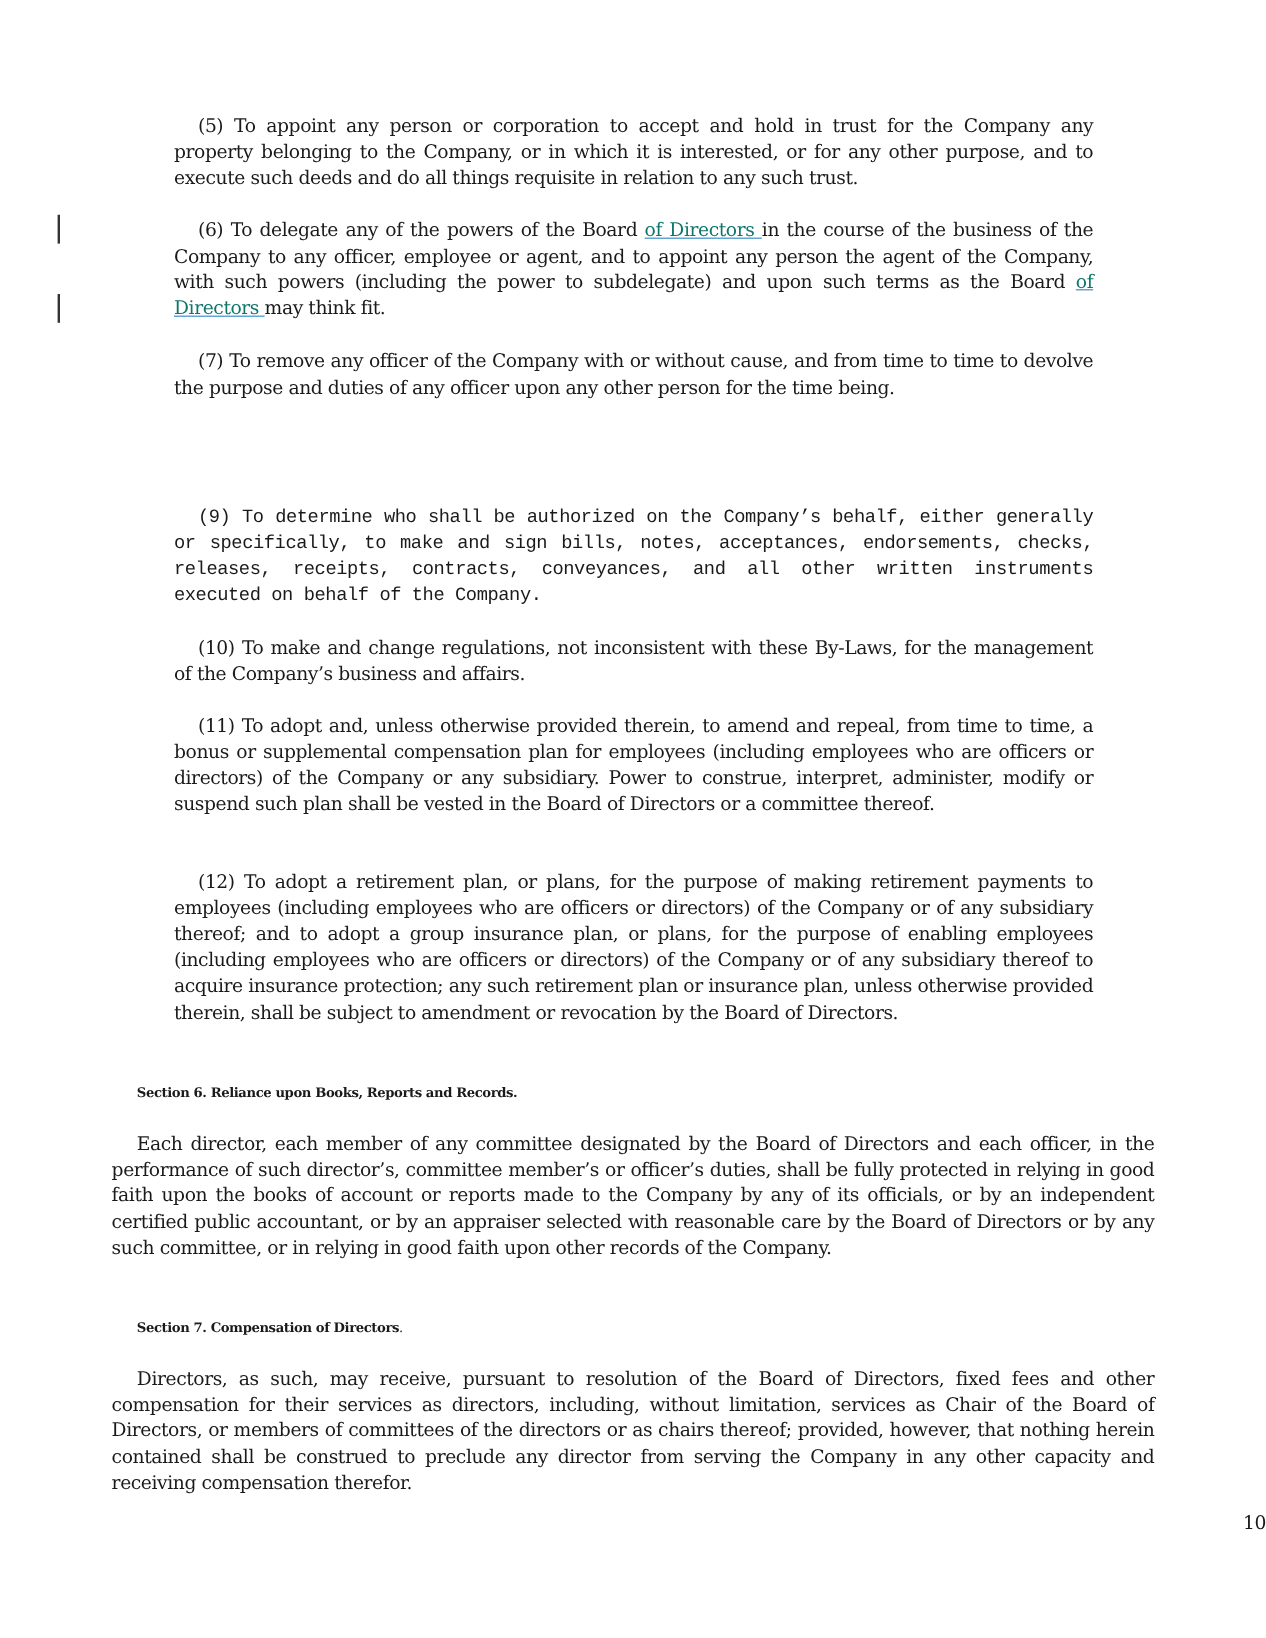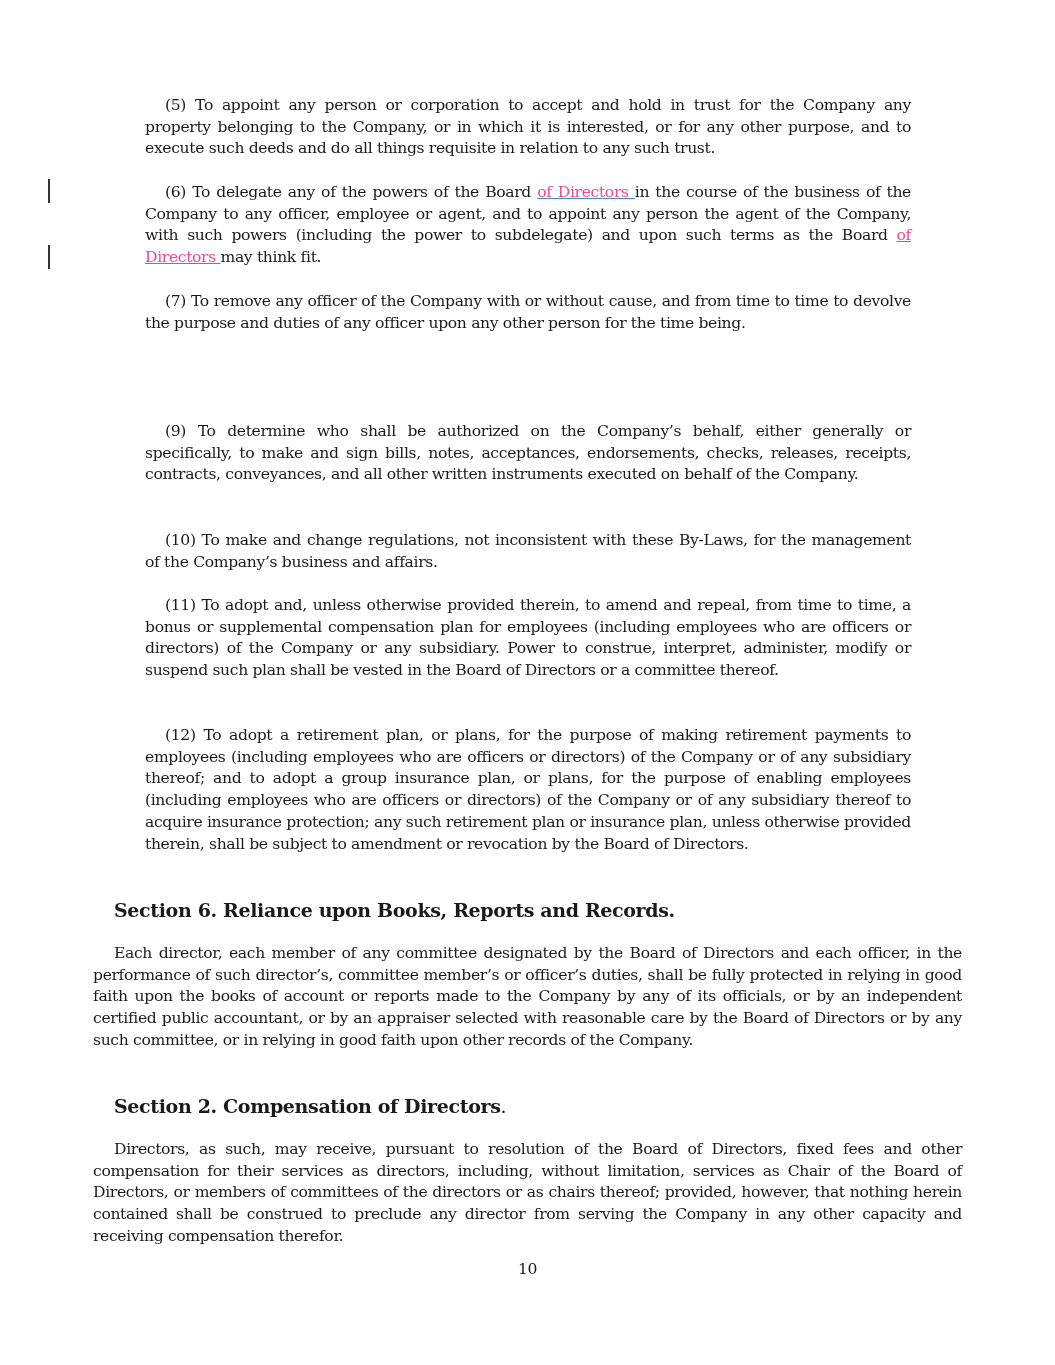--- a/index.html
+++ b/index.html
@@ -10,55 +10,55 @@
     font-size: 15.6px; line-height: 21.7px; color: #1a1a1a;
     letter-spacing: -0.35px;
   }
   .para {
     position: absolute; text-align: justify; margin: 0;
   }
   .indented { left: 145px; width: 766px; text-indent: 20px; }
   .wide { left: 93px; width: 869px; text-indent: 21px; }
   .heading {
     position: absolute; left: 114px; font-weight: bold; margin: 0;
-    font-size: 19px;
+    font-size: 11px;
   }
-  .link { color: #ec4899; text-decoration: underline; text-decoration-color: #3d8fc9; }
+  .link { color: #0f766e; text-decoration: underline; text-decoration-color: #3d8fc9; }
   .change-bar {
     position: absolute; left: 48px; width: 1.5px; height: 24px; background: #333;
   }
   .page-number {
-    position: absolute; left: 0; width: 1055px; top: 1259px; text-align: center;
+    position: absolute; left: 0; width: 1055px; top: 1259px; text-align: right;
   }
 </style>
 </head>
 <body>
 
 <div class="page">
 
   <div class="change-bar" style="top:179px;"></div>
   <div class="change-bar" style="top:245px;"></div>
 
   <p class="para indented" style="top:95px;"><span>(5)</span> <span>To appoint any person or corporation to accept and hold in trust for the Company any property belonging to the Company, or in which it is interested, or for any other purpose, and to execute such deeds and do all things requisite in relation to any such trust.</span></p>
 
   <p class="para indented" style="top:182px;"><span>(6)</span> <span>To delegate any of the powers of the Board </span><a class="link">of Directors </a><span>in the course of the business of the Company to any officer, employee or agent, and to appoint any person the agent of the Company, with such powers (including the power to subdelegate) and upon such terms as the Board </span><a class="link">of Directors </a><span>may think fit.</span></p>
 
   <p class="para indented" style="top:291px;"><span>(7)</span> <span>To remove any officer of the Company with or without cause, and from time to time to devolve the purpose and duties of any officer upon any other person for the time being.</span></p>
 
 
-  <p class="para indented" style="top:421px;"><span>(9)</span> <span>To determine who shall be authorized on the Company’s behalf, either generally or specifically, to make and sign bills, notes, acceptances, endorsements, checks, releases, receipts, contracts, conveyances, and all other written instruments executed on behalf of the Company.</span></p>
+  <p class="para indented" style="top:421px;font-family:Liberation Mono, monospace;"><span>(9)</span> <span>To determine who shall be authorized on the Company’s behalf, either generally or specifically, to make and sign bills, notes, acceptances, endorsements, checks, releases, receipts, contracts, conveyances, and all other written instruments executed on behalf of the Company.</span></p>
 
   <p class="para indented" style="top:530px;"><span>(10)</span> <span>To make and change regulations, not inconsistent with these By-Laws, for the management of the Company’s business and affairs.</span></p>
 
   <p class="para indented" style="top:595px;"><span>(11)</span> <span>To adopt and, unless otherwise provided therein, to amend and repeal, from time to time, a bonus or supplemental compensation plan for employees (including employees who are officers or directors) of the Company or any subsidiary.  Power to construe, interpret, administer, modify or suspend such plan shall be vested in the Board of Directors or a committee thereof.</span></p>
 
   <p class="para indented" style="top:725px;"><span>(12)</span> <span>To adopt a retirement plan, or plans, for the purpose of making retirement payments to employees (including employees who are officers or directors) of the Company or of any subsidiary thereof; and to adopt a group insurance plan, or plans, for the purpose of enabling employees (including employees who are officers or directors) of the Company or of any subsidiary thereof to acquire insurance protection; any such retirement plan or insurance plan, unless otherwise provided therein, shall be subject to amendment or revocation by the Board of Directors.</span></p>
 
   <h3 class="heading" style="top:900px;">Section 6. Reliance upon Books, Reports and Records.</h3>
 
   <p class="para wide" style="top:943px;">Each director, each member of any committee designated by the Board of Directors and each officer, in the performance of such director’s, committee member’s or officer’s duties, shall be fully protected in relying in good faith upon the books of account or reports made to the Company by any of its officials, or by an independent certified public accountant, or by an appraiser selected with reasonable care by the Board of Directors or by any such committee, or in relying in good faith upon other records of the Company.</p>
 
-  <h3 class="heading" style="top:1096px;"><span>Section 2.  Compensation of Directors</span><span style="font-weight:normal;">.</span></h3>
+  <h3 class="heading" style="top:1096px;"><span>Section 7.  Compensation of Directors</span><span style="font-weight:normal;">.</span></h3>
 
   <p class="para wide" style="top:1139px;">Directors, as such, may receive, pursuant to resolution of the Board of Directors, fixed fees and other compensation for their services as directors, including, without limitation, services as Chair of the Board of Directors, or members of committees of the directors or as chairs thereof; provided, however, that nothing herein contained shall be construed to preclude any director from serving the Company in any other capacity and receiving compensation therefor.</p>
 
   <div class="page-number">10</div>
 </div>
 
 </body></html>

